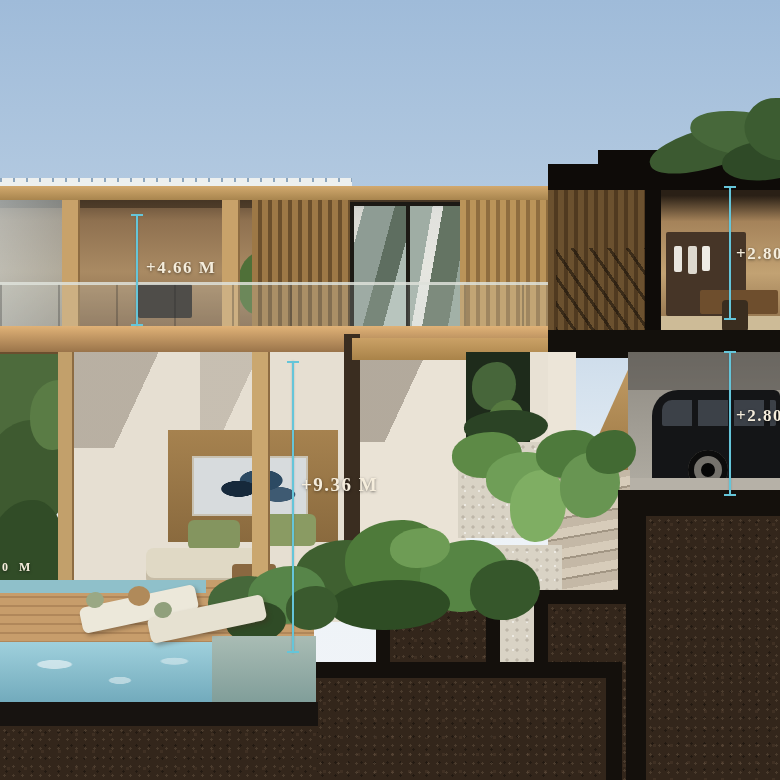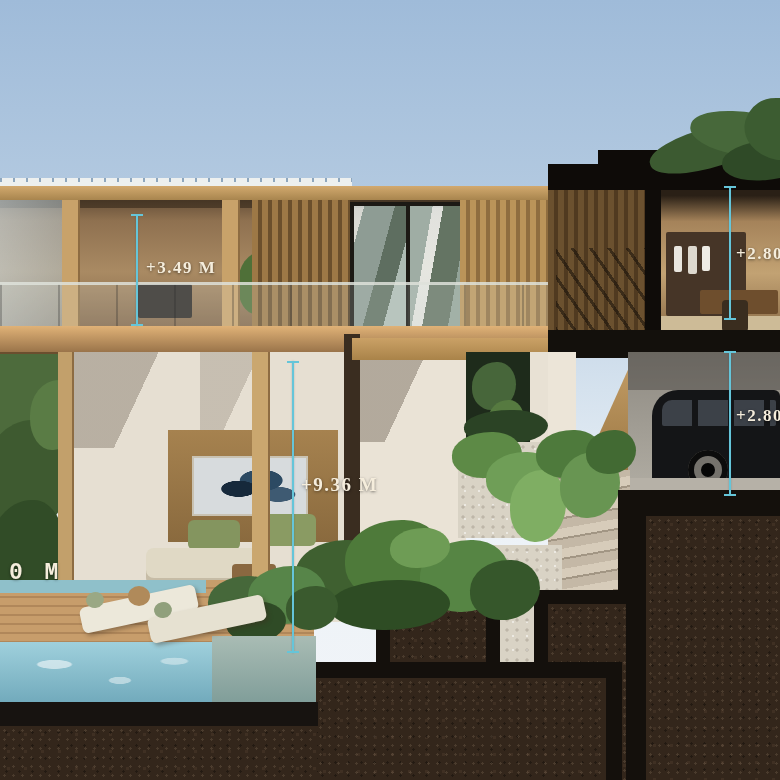--- a/index.html
+++ b/index.html
@@ -187,26 +187,26 @@
   <div class="abs" style="left:80px;top:596px;width:118px;height:26px;background:#ece8da;border-radius:6px;transform:rotate(-12deg);box-shadow:2px 3px 4px rgba(60,45,30,.4);"></div>
   <div class="abs" style="left:86px;top:592px;width:18px;height:16px;border-radius:50%;background:#9aa884;transform:rotate(-12deg);"></div>
   <div class="abs" style="left:148px;top:606px;width:118px;height:26px;background:#e6e1d1;border-radius:6px;transform:rotate(-12deg);box-shadow:2px 3px 4px rgba(60,45,30,.4);"></div>
   <div class="abs" style="left:154px;top:602px;width:18px;height:16px;border-radius:50%;background:#90a07c;transform:rotate(-12deg);"></div>
   <div class="abs" style="left:128px;top:586px;width:22px;height:20px;border-radius:50%;background:#b08a5a;"></div>
 
   <div class="abs" style="left:0;top:702px;width:318px;height:30px;background:#171310;"></div>
   <div class="abs soil" style="left:0;top:726px;width:318px;height:54px;"></div>
 
   <div class="abs dimline" style="left:136px;top:214px;height:112px;"></div>
-  <div class="abs dimlabel" style="left:146px;top:258px;font-size:17px;">+3.49 M</div>
+  <div class="abs dimlabel" style="left:146px;top:258px;font-size:17px;">+4.66 M</div>
 
   <div class="abs dimline" style="left:729px;top:186px;height:134px;"></div>
   <div class="abs dimlabel" style="left:736px;top:244px;font-size:17px;">+2.80</div>
 
   <div class="abs dimline" style="left:292px;top:361px;height:292px;"></div>
   <div class="abs dimlabel" style="left:301px;top:474px;font-size:19px;">+9.36 M</div>
 
   <div class="abs dimline" style="left:729px;top:351px;height:145px;"></div>
   <div class="abs dimlabel" style="left:736px;top:406px;font-size:17px;">+2.80</div>
 
-  <div class="abs dimlabel" style="left:9px;top:560px;font-size:23px;letter-spacing:4px;font-family:Liberation Mono, monospace;">0 M</div>
+  <div class="abs dimlabel" style="left:2px;top:560px;font-size:12px;letter-spacing:4px;">0 M</div>
 
 </div>
 
 </body></html>

